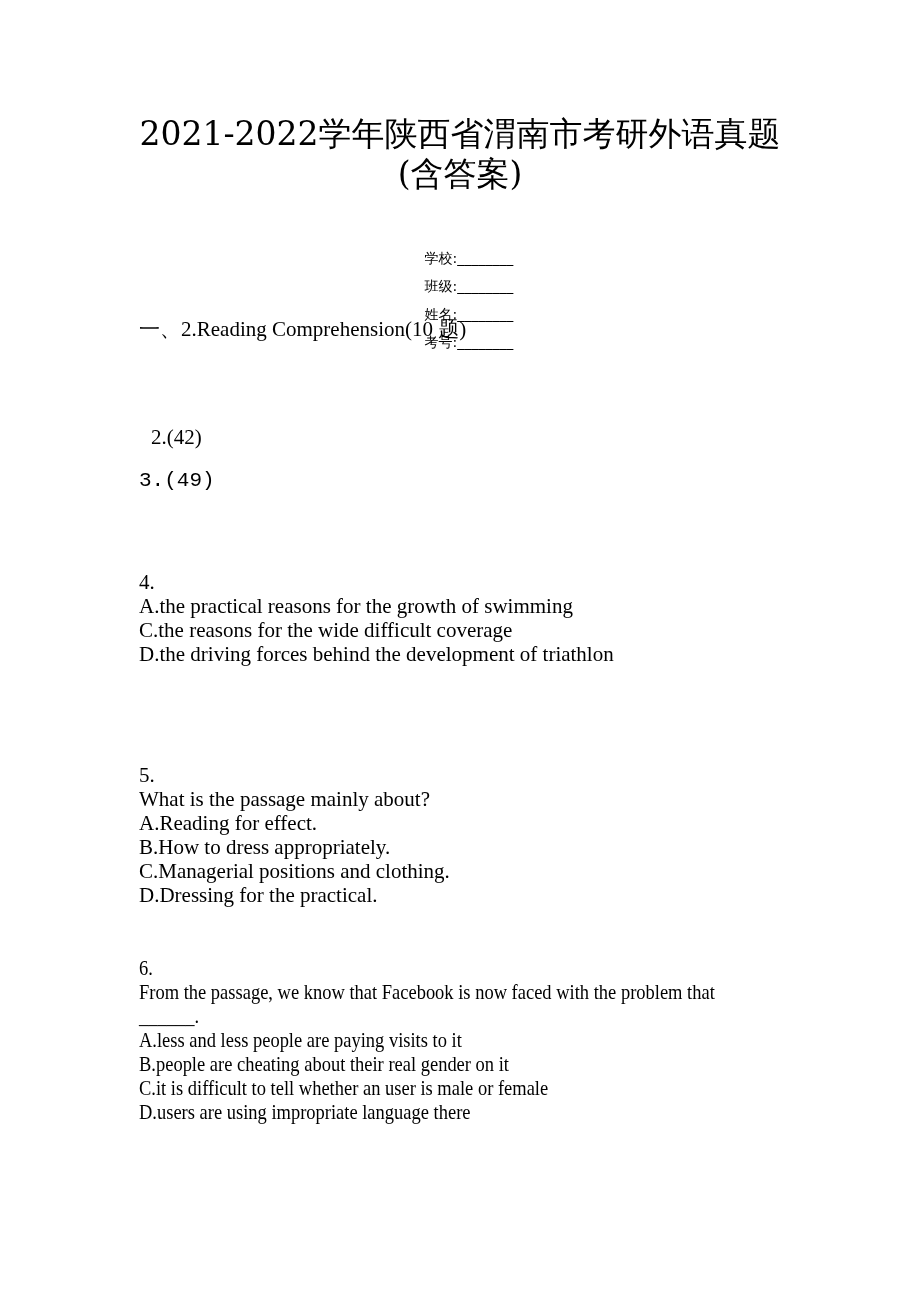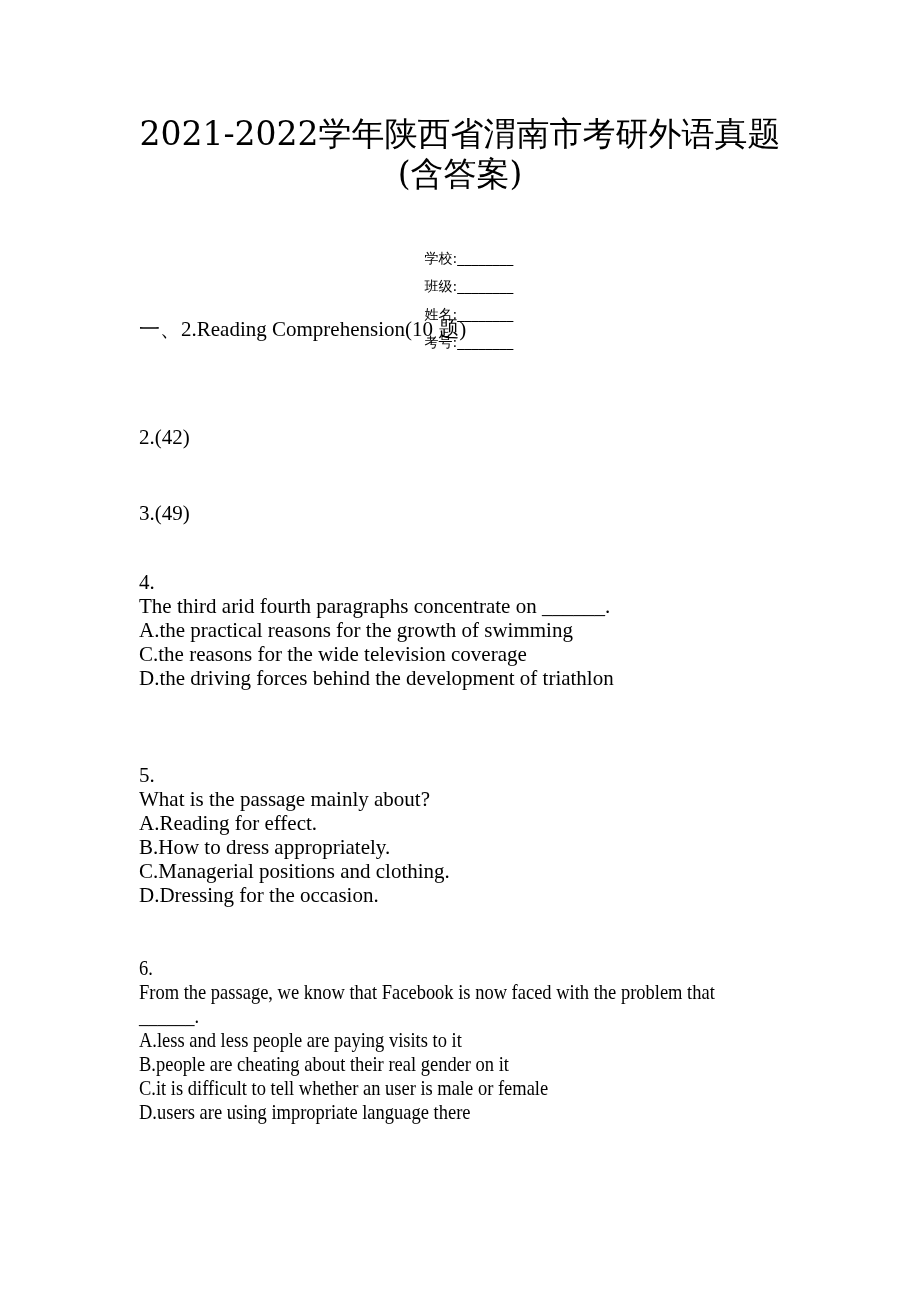--- a/index.html
+++ b/index.html
@@ -57,22 +57,22 @@
       width: 680px;
       font-size: 21px;
       line-height: 24px;
     }
     .line {
       display: block;
       white-space: nowrap;
     }
     .section-heading { top: 317px; }
     .q1 { top: 353px; }
-    .q2 { top: 425px; }
-    .q3 { top: 501px; }
+    .q2 { top: 425px; margin-left: 12px; }
+    .q3 { top: 469px; font-family: Liberation Mono, monospace; }
     .q4 { top: 570px; }
     .q5 { top: 763px; }
     .q6 { top: 956px; }
     .condensed .line {
       transform-origin: left center;
       transform: scaleX(0.88);
     }
   </style>
 </head>
 <body>
@@ -97,33 +97,32 @@
   <div class="body-block q2">
     <span class="line">2.(42)</span>
   </div>
 
   <div class="body-block q3">
     <span class="line">3.(49)</span>
   </div>
 
   <div class="body-block q4">
     <span class="line">4.</span>
-    <span class="line">The third arid fourth paragraphs concentrate on ______.</span>
     <span class="line">A.the practical reasons for the growth of swimming</span>
-    <span class="line">C.the reasons for the wide television coverage</span>
+    <span class="line">C.the reasons for the wide difficult coverage</span>
     <span class="line">D.the driving forces behind the development of triathlon</span>
   </div>
 
   <div class="body-block q5">
     <span class="line">5.</span>
     <span class="line">What is the passage mainly about?</span>
     <span class="line">A.Reading for effect.</span>
     <span class="line">B.How to dress appropriately.</span>
     <span class="line">C.Managerial positions and clothing.</span>
-    <span class="line">D.Dressing for the occasion.</span>
+    <span class="line">D.Dressing for the practical.</span>
   </div>
 
   <div class="body-block q6 condensed">
     <span class="line">6.</span>
     <span class="line">From the passage, we know that Facebook is now faced with the problem that</span>
     <span class="line">______.</span>
     <span class="line">A.less and less people are paying visits to it</span>
     <span class="line">B.people are cheating about their real gender on it</span>
     <span class="line">C.it is difficult to tell whether an user is male or female</span>
     <span class="line">D.users are using impropriate language there</span>

